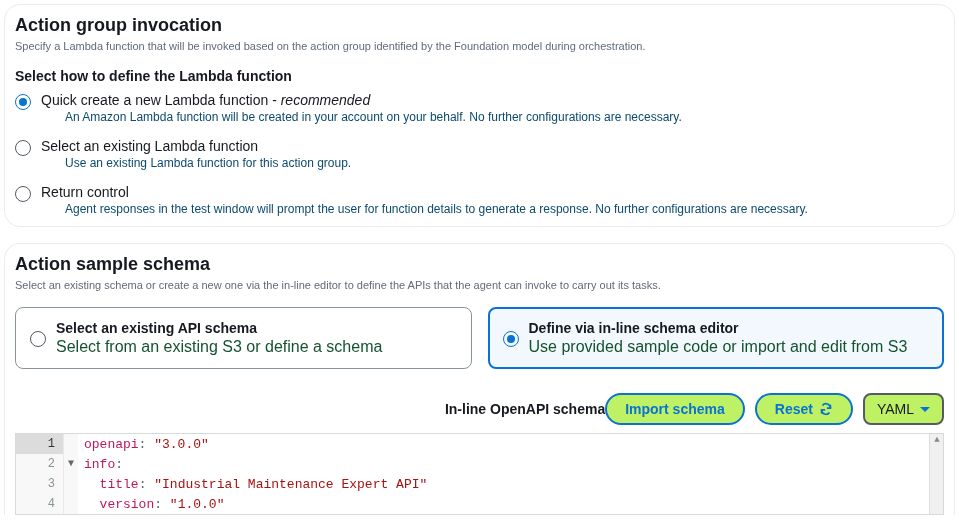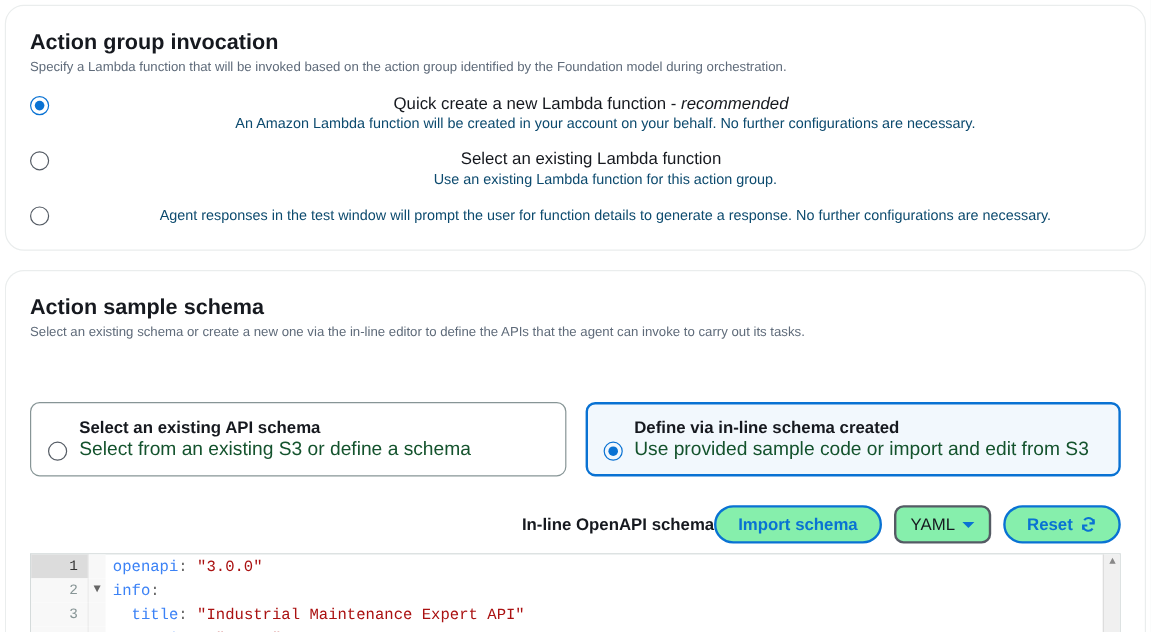--- a/index.html
+++ b/index.html
@@ -1,62 +1,63 @@
 <!DOCTYPE html>
 <html><head>
 <meta charset="utf-8">
 <style>
   * { box-sizing: border-box; margin: 0; padding: 0; }
   body { font-family: "Amazon Ember", "Helvetica Neue", Arial, sans-serif; font-size: 14px; color: #16191f; background: #fff; padding: 0; width: 959px; }
-  .panel { border: 1px solid #eaeded; border-radius: 16px; padding: 20px; margin: 4px 4px 16px 4px; }
+  .panel { border: 1px solid #eaeded; border-radius: 16px; padding: 10px; margin: 4px 4px 16px 4px; }
   .panel-title { font-size: 18px; font-weight: 700; color: #16191f; margin-bottom: 4px; }
   .panel-desc { font-size: 11px; color: #5f6b7a; margin-bottom: 16px; }
   .sub-label { font-size: 14px; font-weight: 700; margin-bottom: 8px; }
   .radio-option { display: flex; align-items: flex-start; margin-bottom: 14px; cursor: pointer; }
   .radio-option .radio-outer { flex-shrink: 0; width: 16px; height: 16px; border: 1px solid #545b64; border-radius: 50%; margin-top: 2px; margin-right: 10px; display: flex; align-items: center; justify-content: center; }
   .radio-option.selected .radio-outer { border-color: #0972d3; }
   .radio-option.selected .radio-inner { width: 8px; height: 8px; background: #0972d3; border-radius: 50%; }
-  .radio-text { flex: 1; text-align: center; }
+  .radio-text { flex: 1; }
   .radio-title { font-size: 14px; color: #16191f; }
   .radio-title .italic { font-style: italic; }
   .radio-sub { font-size: 12px; color: #0c4a6e; margin-top: 2px; margin-left: 24px; }
   .schema-choice-row { display: flex; gap: 16px; margin-top: 4px; }
-  .schema-card { flex: 1; border: 1px solid #879596; border-radius: 8px; padding: 12px 14px; display: flex; align-items: flex-end; cursor: pointer; margin-top: 36px; }
+  .schema-card { flex: 1; border: 1px solid #879596; border-radius: 8px; padding: 12px 14px; display: flex; align-items: center; cursor: pointer; }
   .schema-card.selected { border: 2px solid #0972d3; background: #f2f8fd; padding: 11px 13px; }
   .schema-card .radio-outer { flex-shrink: 0; width: 16px; height: 16px; border: 1px solid #545b64; border-radius: 50%; margin-top: 2px; margin-right: 10px; display: flex; align-items: center; justify-content: center; }
   .schema-card.selected .radio-outer { border-color: #0972d3; }
   .schema-card.selected .radio-inner { width: 8px; height: 8px; background: #0972d3; border-radius: 50%; }
   .schema-card-title { font-size: 14px; font-weight: 700; color: #16191f; }
   .schema-card-sub { font-size: 16px; color: #14532d; margin-top: 2px; }
   .editor-header { display: flex; align-items: center; justify-content: flex-end; margin-top: 24px; margin-bottom: 8px; }
   .editor-label { font-size: 14px; font-weight: 700; }
   .editor-buttons { display: flex; gap: 10px; align-items: center; }
-  .btn { border: 2px solid #0972d3; color: #0972d3; background: #86efac; border-radius: 20px; padding: 6px 18px; font-size: 14px; font-weight: 700; cursor: pointer; display: inline-flex; align-items: center; gap: 6px; }
+  .btn { border: 2px solid #0972d3; color: #0972d3; background: #bef264; border-radius: 20px; padding: 6px 18px; font-size: 14px; font-weight: 700; cursor: pointer; display: inline-flex; align-items: center; gap: 6px; }
   .btn-select { border: 2px solid #545b64; color: #16191f; border-radius: 8px; padding: 6px 12px; font-weight: 400; }
   .caret-down { width: 0; height: 0; border-left: 5px solid transparent; border-right: 5px solid transparent; border-top: 5px solid #0972d3; display: inline-block; }
   .refresh-icon { width: 14px; height: 14px; }
   .code-editor { border: 1px solid #d5dbdb; background: #fff; font-family: "Courier New", monospace; font-size: 13px; position: relative; }
   .code-line { display: flex; align-items: center; height: 20px; }
   .gutter { width: 48px; text-align: right; padding-right: 8px; color: #879596; background: #f8f8f8; font-size: 12px; border-right: 1px solid #e9e9e9; height: 20px; line-height: 20px; }
   .gutter.active { background: #dcdcdc; color: #333; }
   .fold { width: 14px; text-align: center; color: #666; font-size: 10px; background: #f8f8f8; height: 20px; line-height: 20px; }
   .code-text { padding-left: 6px; white-space: pre; }
-  .tok-key { color: #3b82f6; }
+  .tok-key { color: #be185d; }
   .tok-str { color: #aa1111; }
   .tok-punc { color: #666; }
   .scrollbar-v { position: absolute; right: 0; top: 0; width: 14px; height: 100%; background: #f0f0f0; border-left: 1px solid #ddd; }
   .scroll-arrow { width: 14px; height: 12px; display: flex; align-items: center; justify-content: center; color: #888; font-size: 9px; }
   .panel.schema { border-bottom: none; border-bottom-left-radius: 0; border-bottom-right-radius: 0; padding-bottom: 0; }
 </style>
 </head>
 <body>
 
 <div class="panel">
   <div class="panel-title">Action group invocation</div>
   <div class="panel-desc">Specify a Lambda function that will be invoked based on the action group identified by the Foundation model during orchestration.</div>
+  <div class="sub-label">Select how to define the Lambda function</div>
 
   <div class="radio-option selected">
     <div class="radio-outer">
         <div class="radio-inner"></div>
       </div>
     <div class="radio-text">
       <div class="radio-title"><span>Quick create a new Lambda function - </span><span class="italic">recommended</span></div>
       <div class="radio-sub">An Amazon Lambda function will be created in your account on your behalf. No further configurations are necessary.</div>
     </div>
   </div>
@@ -65,20 +66,21 @@
     <div class="radio-outer"></div>
     <div class="radio-text">
       <div class="radio-title">Select an existing Lambda function</div>
       <div class="radio-sub">Use an existing Lambda function for this action group.</div>
     </div>
   </div>
 
   <div class="radio-option" style="margin-bottom:0">
     <div class="radio-outer"></div>
     <div class="radio-text">
+      <div class="radio-title">Return control</div>
       <div class="radio-sub">Agent responses in the test window will prompt the user for function details to generate a response. No further configurations are necessary.</div>
     </div>
   </div>
 </div>
 
 <div class="panel schema">
   <div class="panel-title">Action sample schema</div>
   <div class="panel-desc">Select an existing schema or create a new one via the in-line editor to define the APIs that the agent can invoke to carry out its tasks.</div>
 
   <div class="schema-choice-row">
@@ -87,42 +89,42 @@
       <div>
         <div class="schema-card-title">Select an existing API schema</div>
         <div class="schema-card-sub">Select from an existing S3 or define a schema</div>
       </div>
     </div>
     <div class="schema-card selected">
       <div class="radio-outer">
           <div class="radio-inner"></div>
         </div>
       <div>
-        <div class="schema-card-title">Define via in-line schema created</div>
+        <div class="schema-card-title">Define via in-line schema editor</div>
         <div class="schema-card-sub">Use provided sample code or import and edit from S3</div>
       </div>
     </div>
   </div>
 
   <div class="editor-header">
     <div class="editor-label">In-line OpenAPI schema</div>
     <div class="editor-buttons">
       <button class="btn">
           <span>Import schema</span>
         </button>
-      <button class="btn btn-select">
-        <span>YAML</span>
-        <span class="caret-down"></span>
-      </button>
       <button class="btn">
         <span>Reset</span>
         <svg class="refresh-icon" viewBox="0 0 16 16" fill="none" stroke="#0972d3" stroke-width="2">
             <path d="M13 3v4h-4M3 13V9h4"></path>
             <path d="M13 7a5 5 0 0 0-9-3M3 9a5 5 0 0 0 9 3"></path>
           </svg>
+      </button>
+      <button class="btn btn-select">
+        <span>YAML</span>
+        <span class="caret-down"></span>
       </button>
     </div>
   </div>
 
   <div class="code-editor">
     <div class="code-line">
       <div class="gutter active">1</div>
       <div class="fold"></div>
       <div class="code-text"><span class="tok-key">openapi</span><span class="tok-punc">: </span><span class="tok-str">"3.0.0"</span></div>
     </div>

